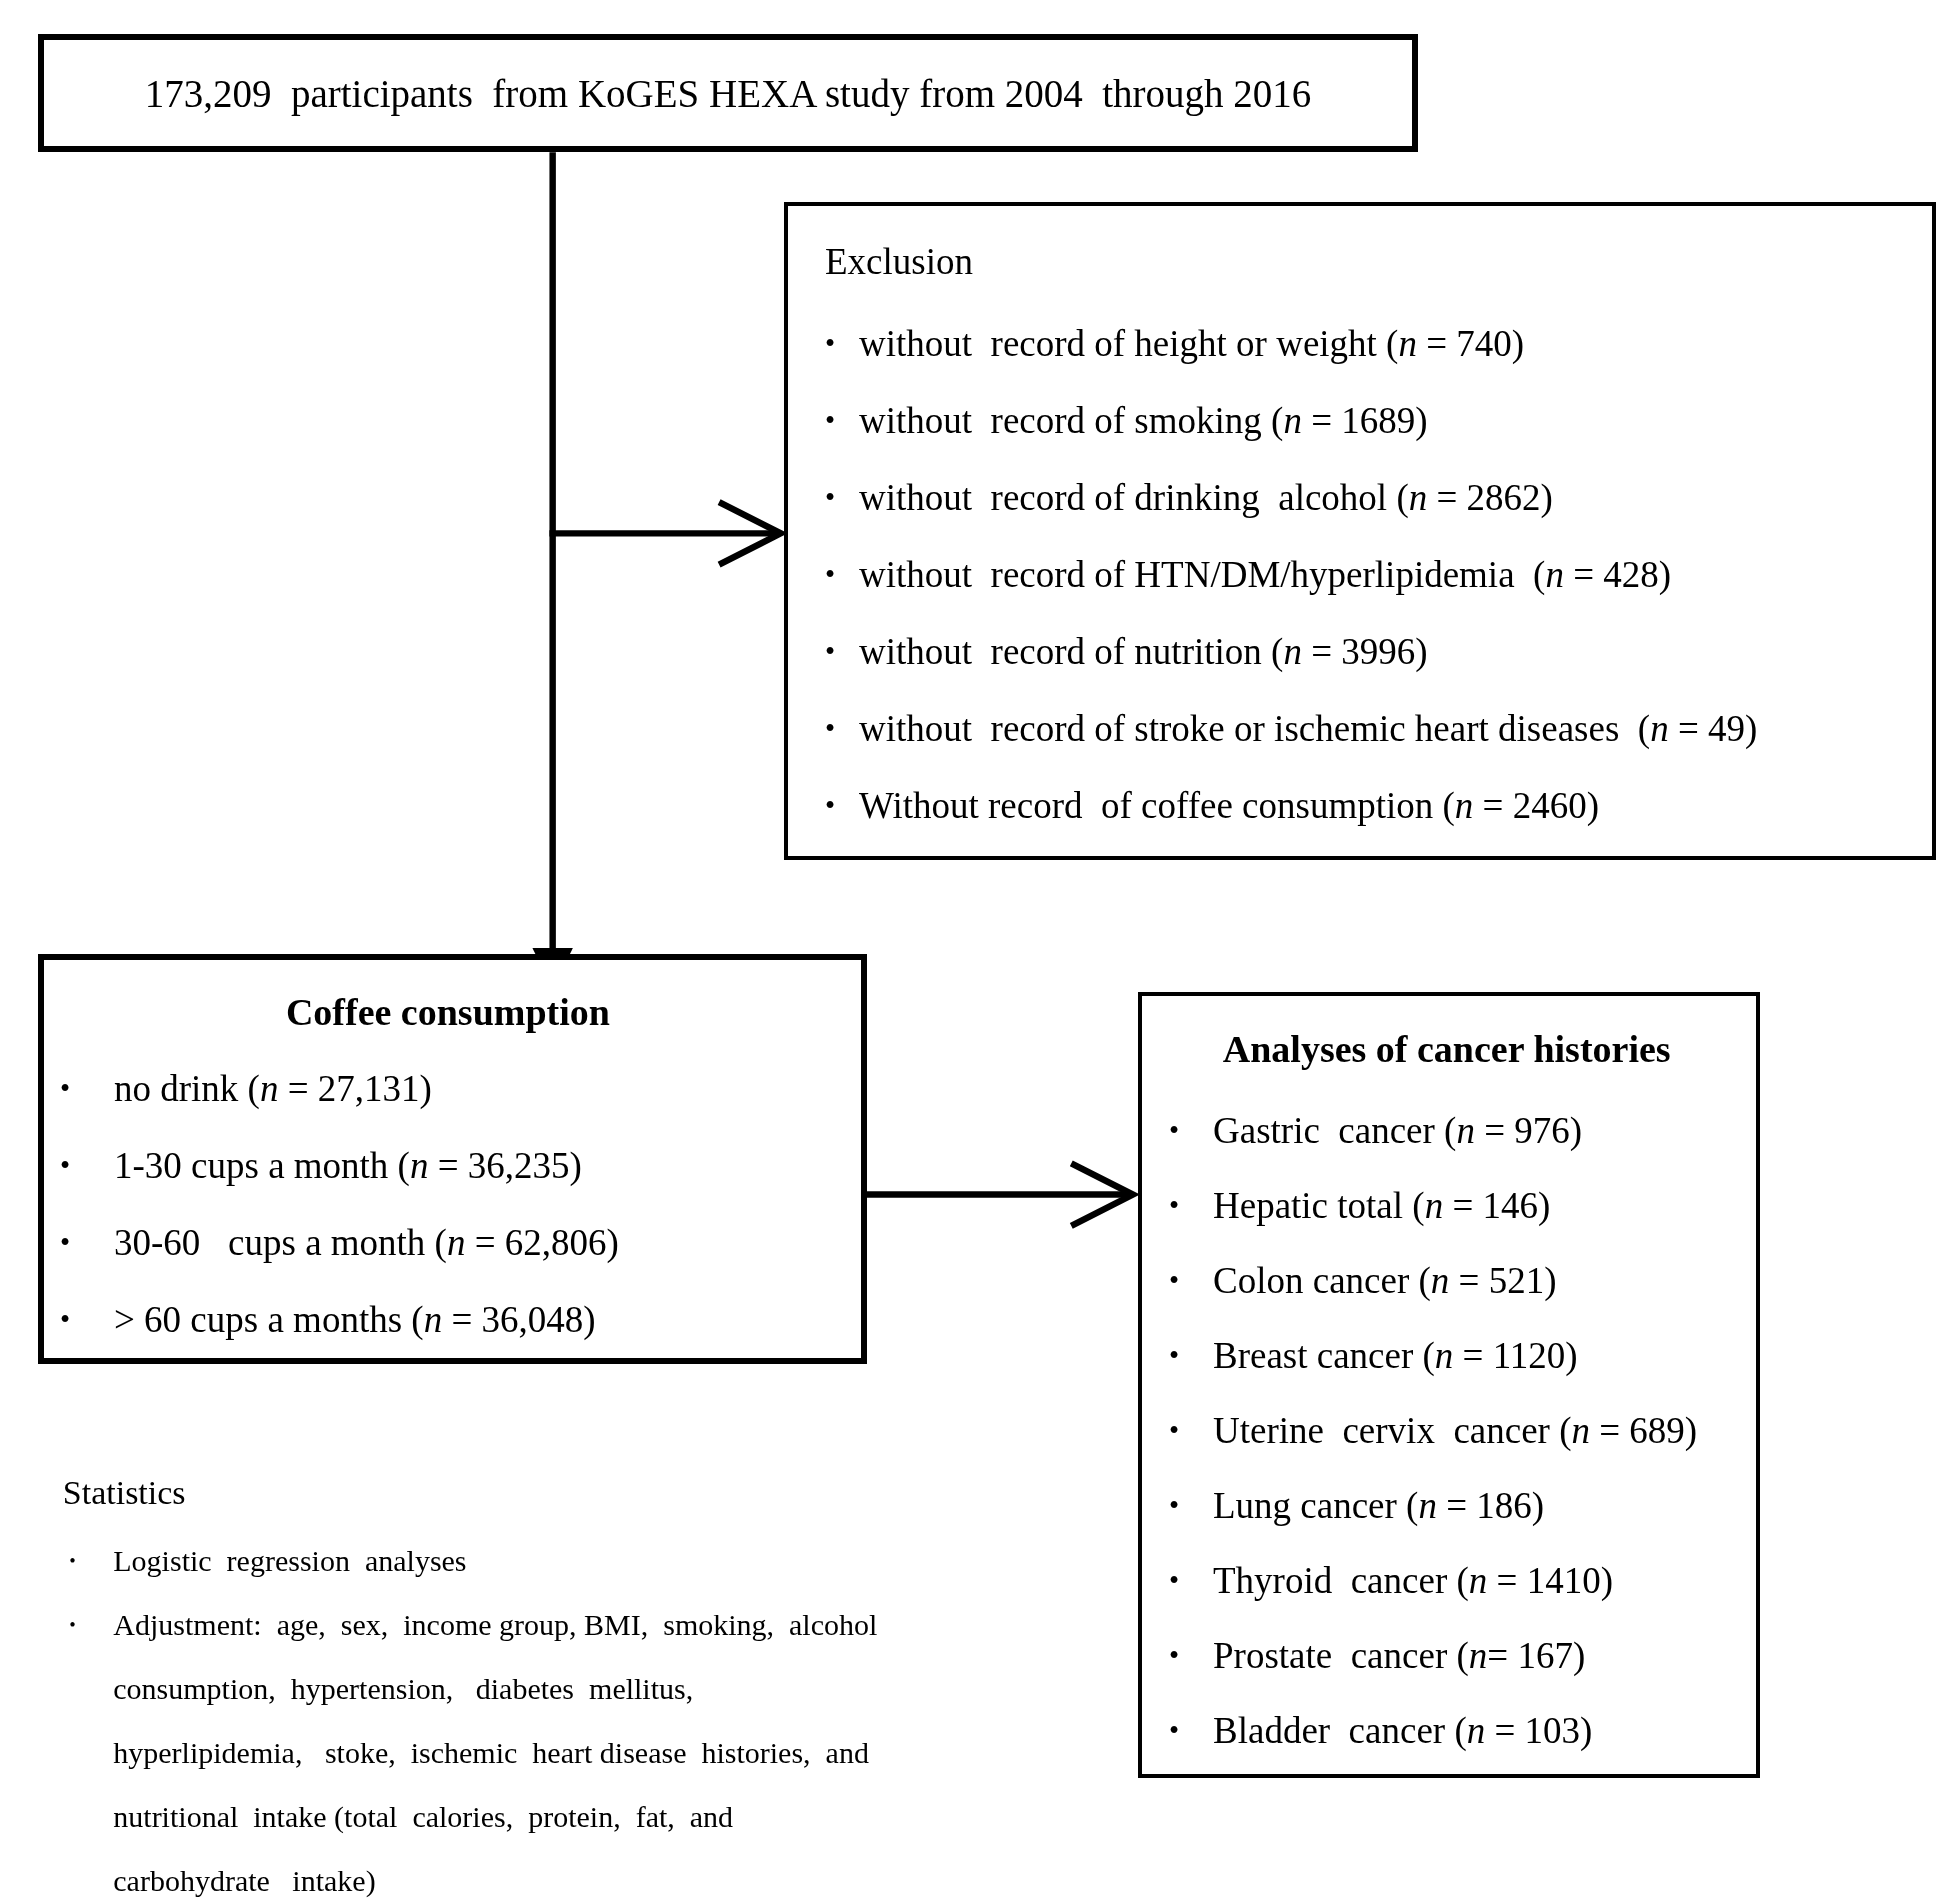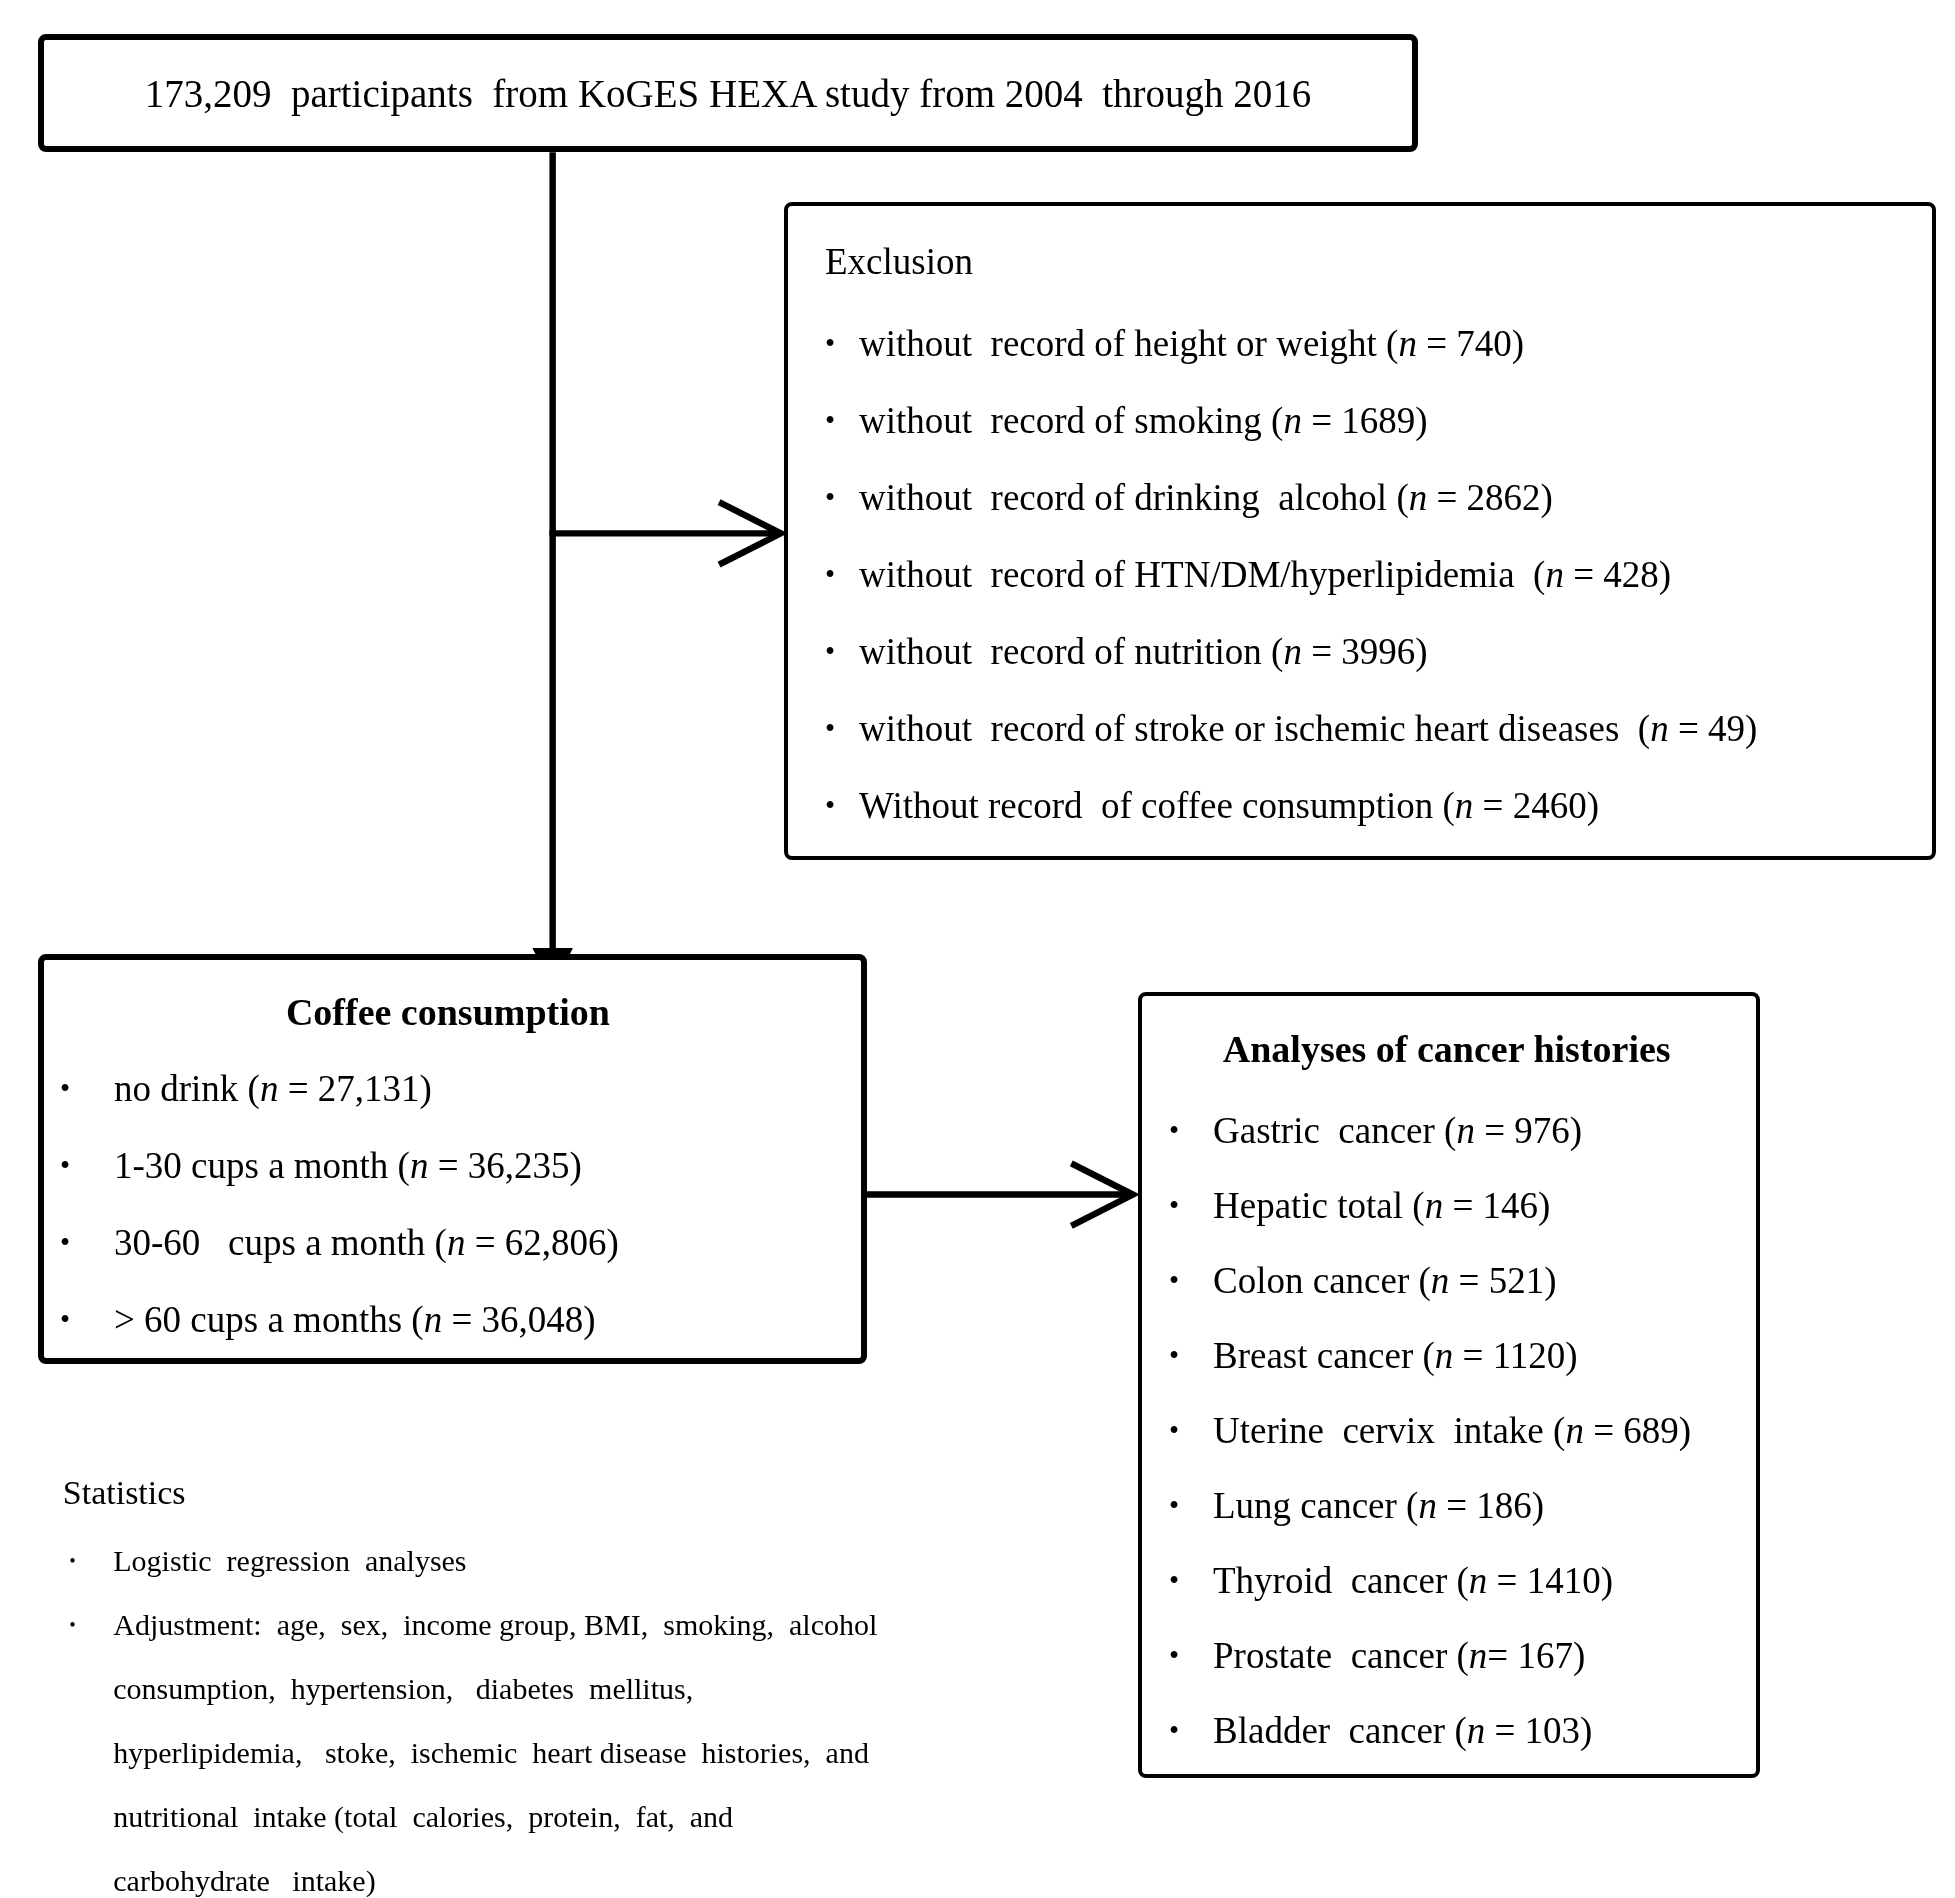--- a/index.html
+++ b/index.html
@@ -1,21 +1,21 @@
 <!DOCTYPE html>
 <html style="font-size:7.4px"><head>
 <meta charset="utf-8">
 <style>
   html,body{margin:0;padding:0;}
   body{
     width:1955px;height:1898px;position:relative;background:#ffffff;
     font-family:"Liberation Serif","DejaVu Serif",serif;color:#000;
     overflow:hidden;
   }
-  .box{position:absolute;background:#fff;box-sizing:border-box;border-radius:8px;}
+  .box{position:absolute;background:#fff;box-sizing:border-box;}
   #top-box{
     left:38px;top:34px;width:1380px;height:118px;border:6px solid #000;
     display:flex;align-items:center;justify-content:center;
     font-size:39px;white-space:pre;
   }
   #exclusion-box{
     left:784px;top:202px;width:1152px;height:658px;border:4.6px solid #000;
     padding:30px 14px 0 37px;
   }
   #exclusion-box .box-title{font-size:37px;line-height:51px;font-weight:normal;margin:0;}
@@ -93,21 +93,21 @@
     </ul>
 </div>
 
 <div class="box" id="analyses-box">
   <p class="box-title">Analyses of cancer histories</p>
   <ul class="blist">
       <li><span>Gastric  cancer (</span><span class="nvar">n</span><span> = 976)</span></li>
       <li><span>Hepatic total (</span><span class="nvar">n</span><span> = 146)</span></li>
       <li><span>Colon cancer (</span><span class="nvar">n</span><span> = 521)</span></li>
       <li><span>Breast cancer (</span><span class="nvar">n</span><span> = 1120)</span></li>
-      <li><span>Uterine  cervix  intake (</span><span class="nvar">n</span><span> = 689)</span></li>
+      <li><span>Uterine  cervix  cancer (</span><span class="nvar">n</span><span> = 689)</span></li>
       <li><span>Lung cancer (</span><span class="nvar">n</span><span> = 186)</span></li>
       <li><span>Thyroid  cancer (</span><span class="nvar">n</span><span> = 1410)</span></li>
       <li><span>Prostate  cancer (</span><span class="nvar">n</span><span>= 167)</span></li>
       <li><span>Bladder  cancer (</span><span class="nvar">n</span><span> = 103)</span></li>
     </ul>
 </div>
 
 <div id="statistics">
   <p class="box-title">Statistics</p>
   <ul class="blist">

